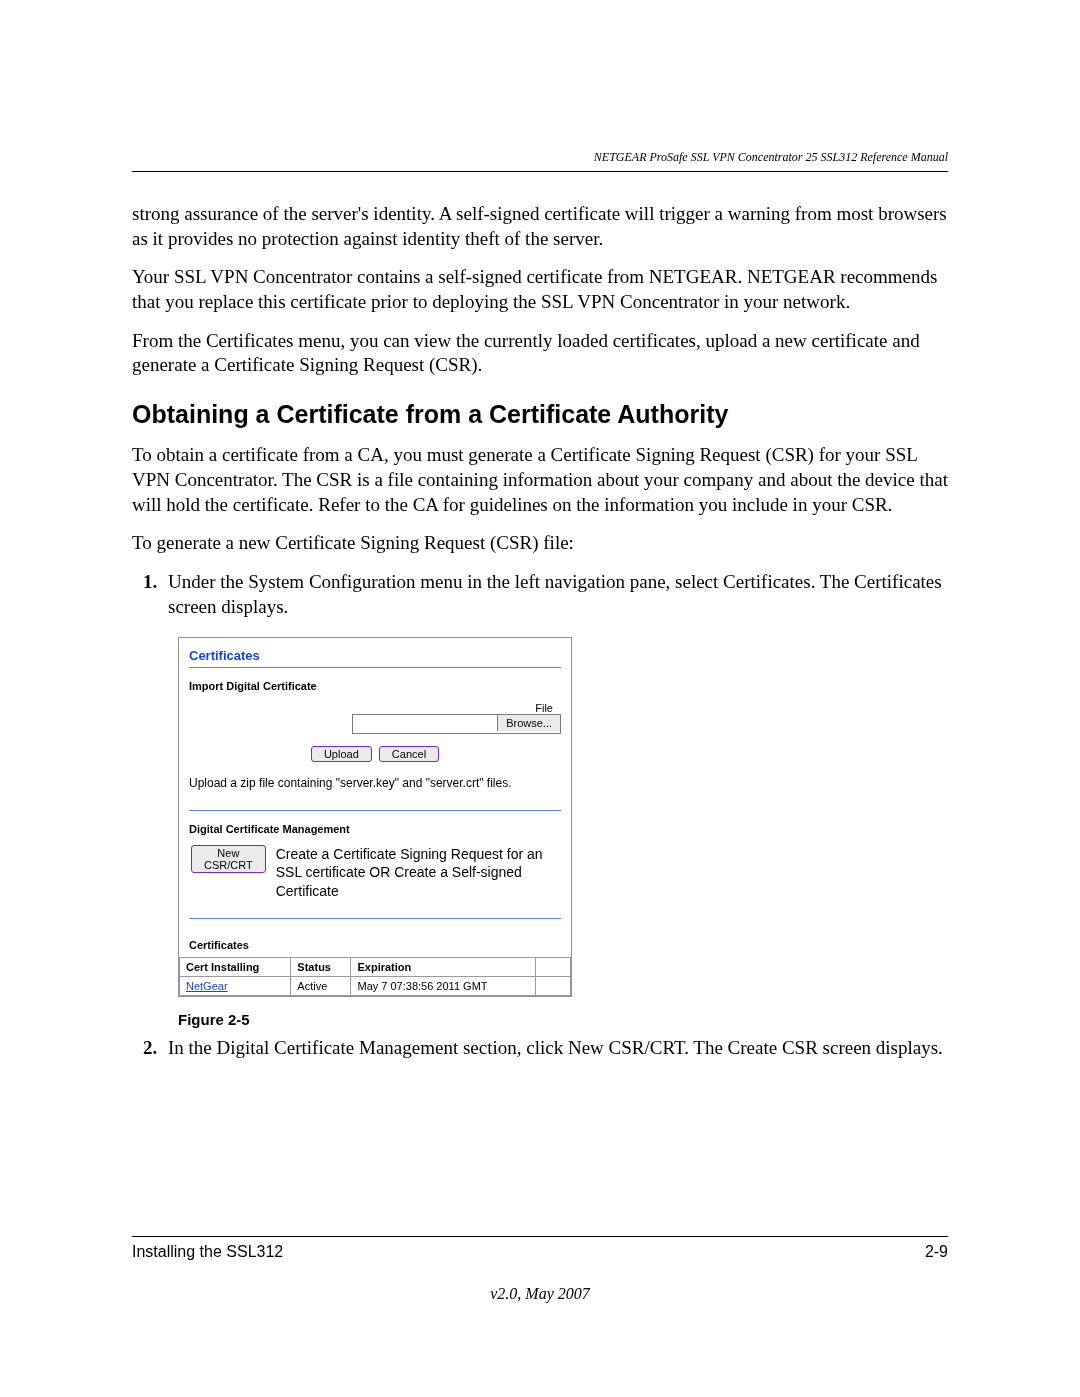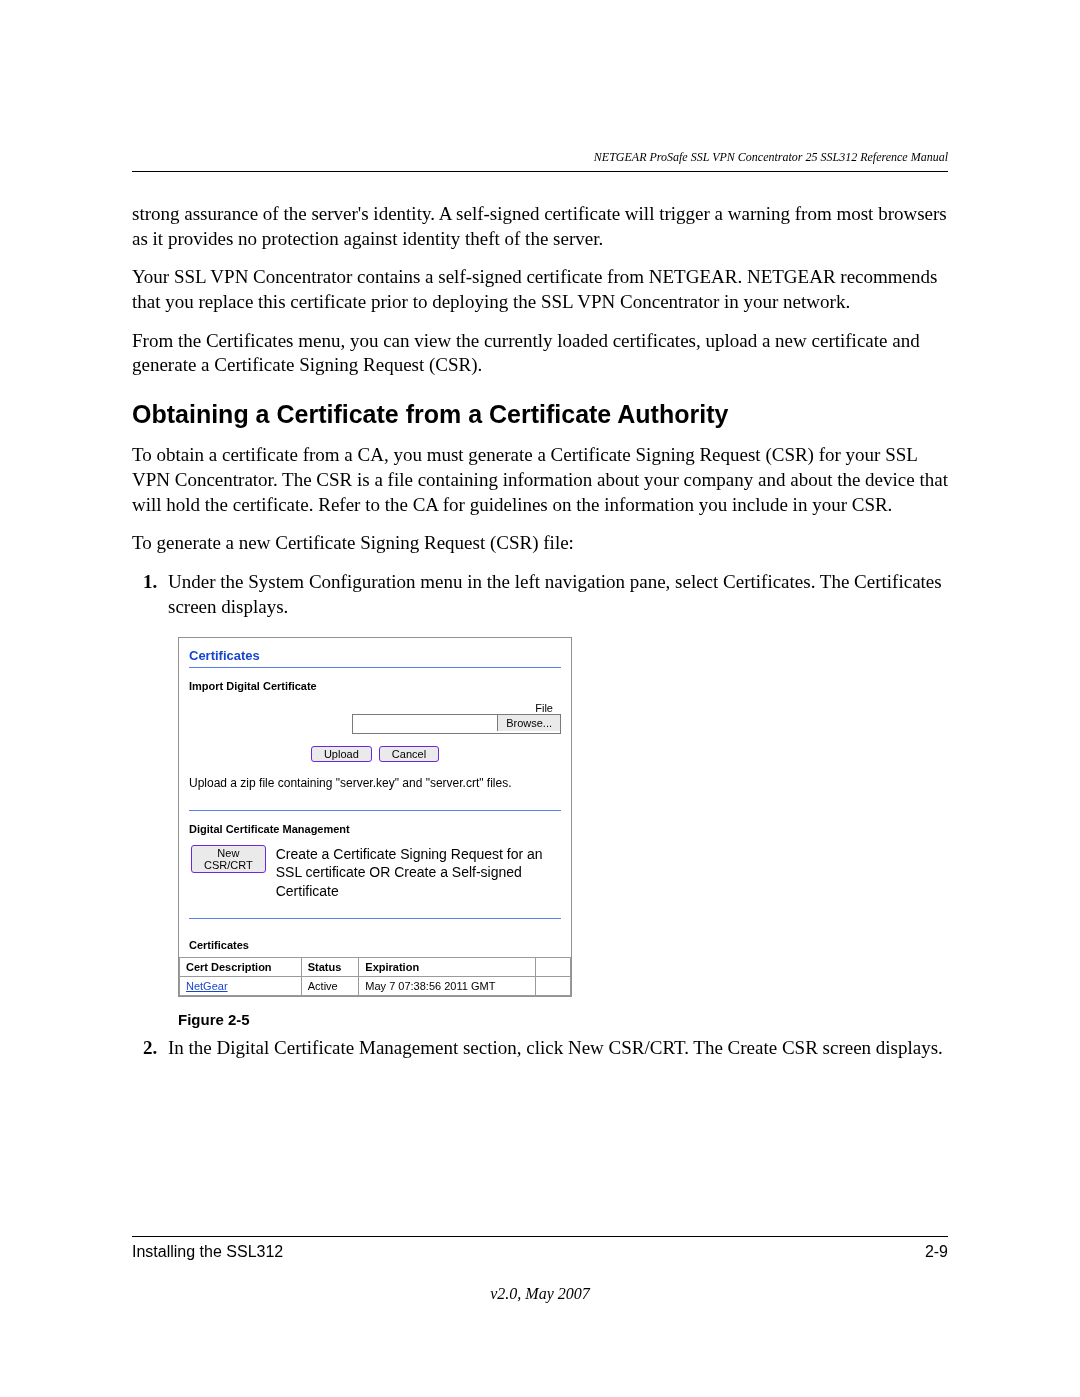--- a/index.html
+++ b/index.html
@@ -253,21 +253,21 @@
           <div class="mgmt-text">Create a Certificate Signing Request for an SSL certificate OR Create a Self-signed Certificate</div>
         </div>
 
         <hr class="panel-sep">
       </div>
 
       <div class="cert-table-title">Certificates</div>
       <table class="cert-table">
         <tbody>
             <tr>
-          <th>Cert Description</th>
+          <th>Cert Installing</th>
           <th>Status</th>
           <th>Expiration</th>
           <th style="width:22px;"></th>
         </tr>
         <tr>
           <td><span class="link">NetGear</span></td>
           <td>Active</td>
           <td>May 7 07:38:56 2011 GMT</td>
           <td></td>
         </tr>

